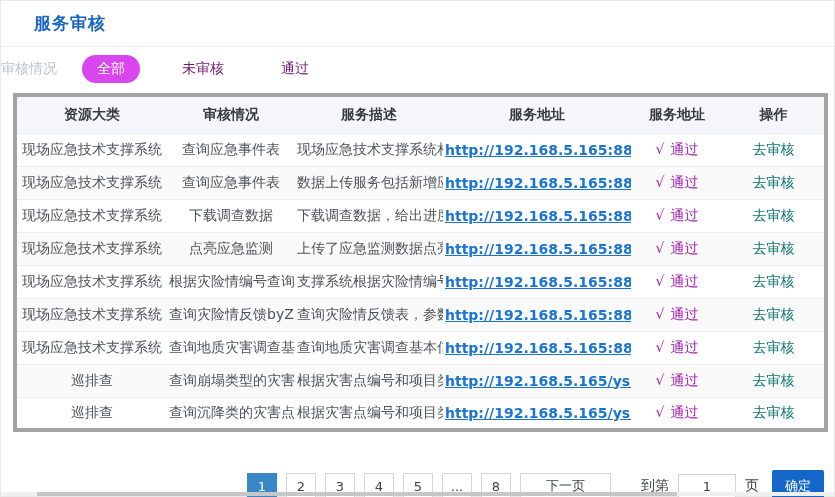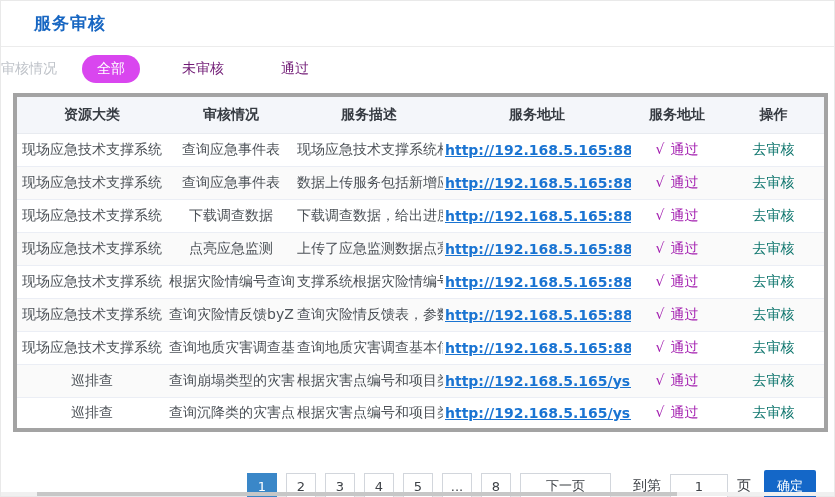--- a/index.html
+++ b/index.html
@@ -56,21 +56,21 @@
   .action-link { color: #0f766e; cursor: pointer; }
   
   .pagination { display: flex; align-items: center; margin: 41px 0 0 246px; height: 26px; }
   .page-btn {
     min-width: 30px; height: 26px; margin-right: 9px;
     border: 1px solid #d2d6dc; background: #fff; color: #3e4247;
     font-size: 13px; font-family: inherit; cursor: pointer; padding: 0 4px;
   }
   .page-btn.active { background: #3a87c8; border-color: #3a87c8; color: #fff; }
   .next-btn { padding: 0 25px; margin-right: 0; }
-  .jump-label { margin-left: 22px; font-size: 14px; color: #3e4247; white-space: nowrap; }
+  .jump-label { margin-left: 30px; font-size: 14px; color: #3e4247; white-space: nowrap; }
   .jump-input {
     width: 58px; height: 25px; margin: 0 9px;
     border: 1px solid #d2d6dc; text-align: center; font-size: 13px; font-family: inherit;
     color: #3e4247;
   }
   .confirm-btn {
     margin-left: 13px; height: 32px; padding: 0 13px;
     background: #1467c8; color: #fff; border: none; border-radius: 2px;
     font-size: 13px; font-family: inherit; cursor: pointer;
   }

